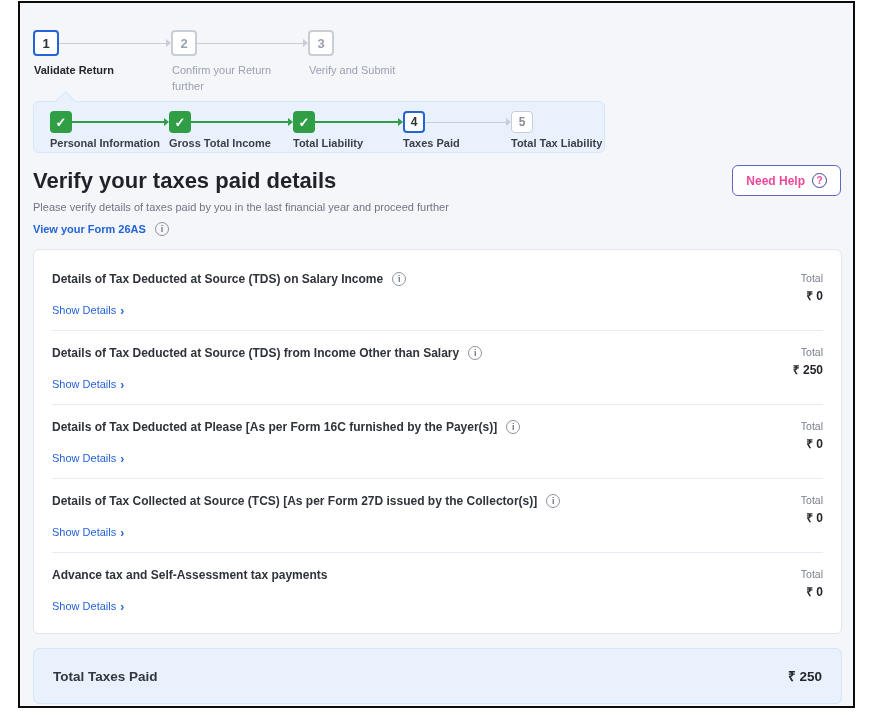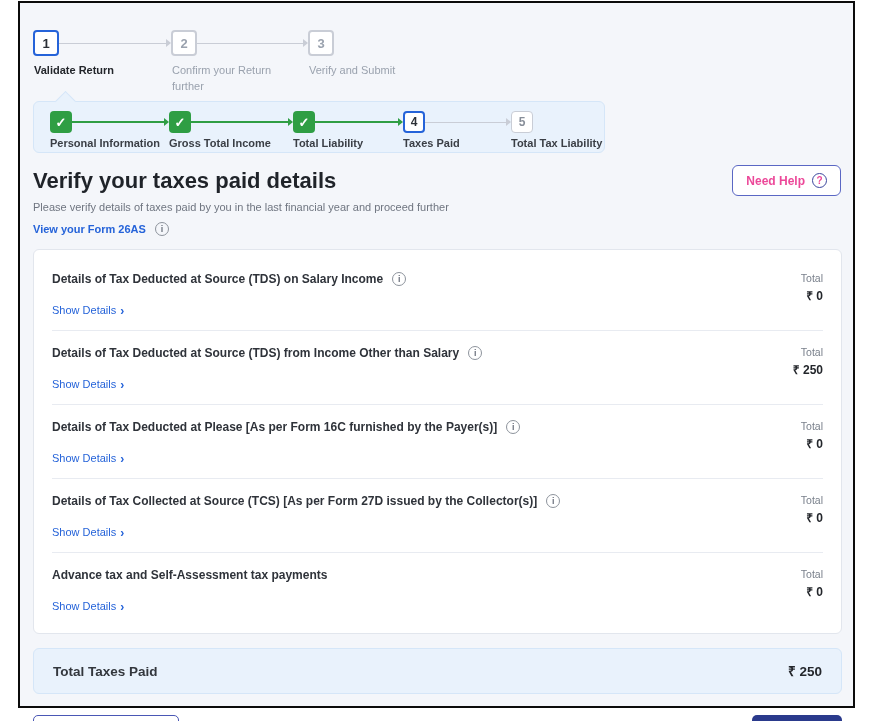--- a/index.html
+++ b/index.html
@@ -72,21 +72,21 @@
   .row-title{font-size:12px;font-weight:600;color:#2f333a;}
   .show-details{margin-top:18px;display:inline-flex;align-items:flex-start;gap:4px;font-size:11px;
                 color:var(--accent);cursor:pointer;}
   .sd-chevron{font-weight:700;font-size:12px;}
   .row-right{text-align:right;}
   .total-label{font-size:10.5px;color:#7a818c;}
   .row-amount{margin-top:3px;font-size:12px;font-weight:700;color:var(--text-dark);}
   .divider{height:1px;background:#e8ebf1;margin:0 18px;}
 
   
-  .total-bar{margin-top:14px;height:46px;background:#e9f2fc;border:1px solid #d5e6f8;border-radius:6px;
+  .total-bar{margin-top:14px;height:56px;background:#e9f2fc;border:1px solid #d5e6f8;border-radius:6px;
              display:flex;align-items:center;justify-content:space-between;padding:0 19px;}
   .total-bar-label{font-size:13.5px;font-weight:600;color:#33373d;}
   .total-bar-amount{font-size:13.5px;font-weight:700;color:var(--text-dark);}
 
   
   .footer{margin-top:21px;display:flex;align-items:center;justify-content:space-between;}
   .back-btn{display:flex;align-items:center;gap:8px;padding:8px 15px;background:#fff;
             border:1.5px solid #4a57b5;border-radius:5px;color:#2c3a96;font-size:12px;font-weight:700;cursor:pointer;}
   .back-chevron{font-size:14px;line-height:1;}
   .confirm-btn{padding:9px 21px;background:var(--navy);border:none;border-radius:5px;color:#fff;

